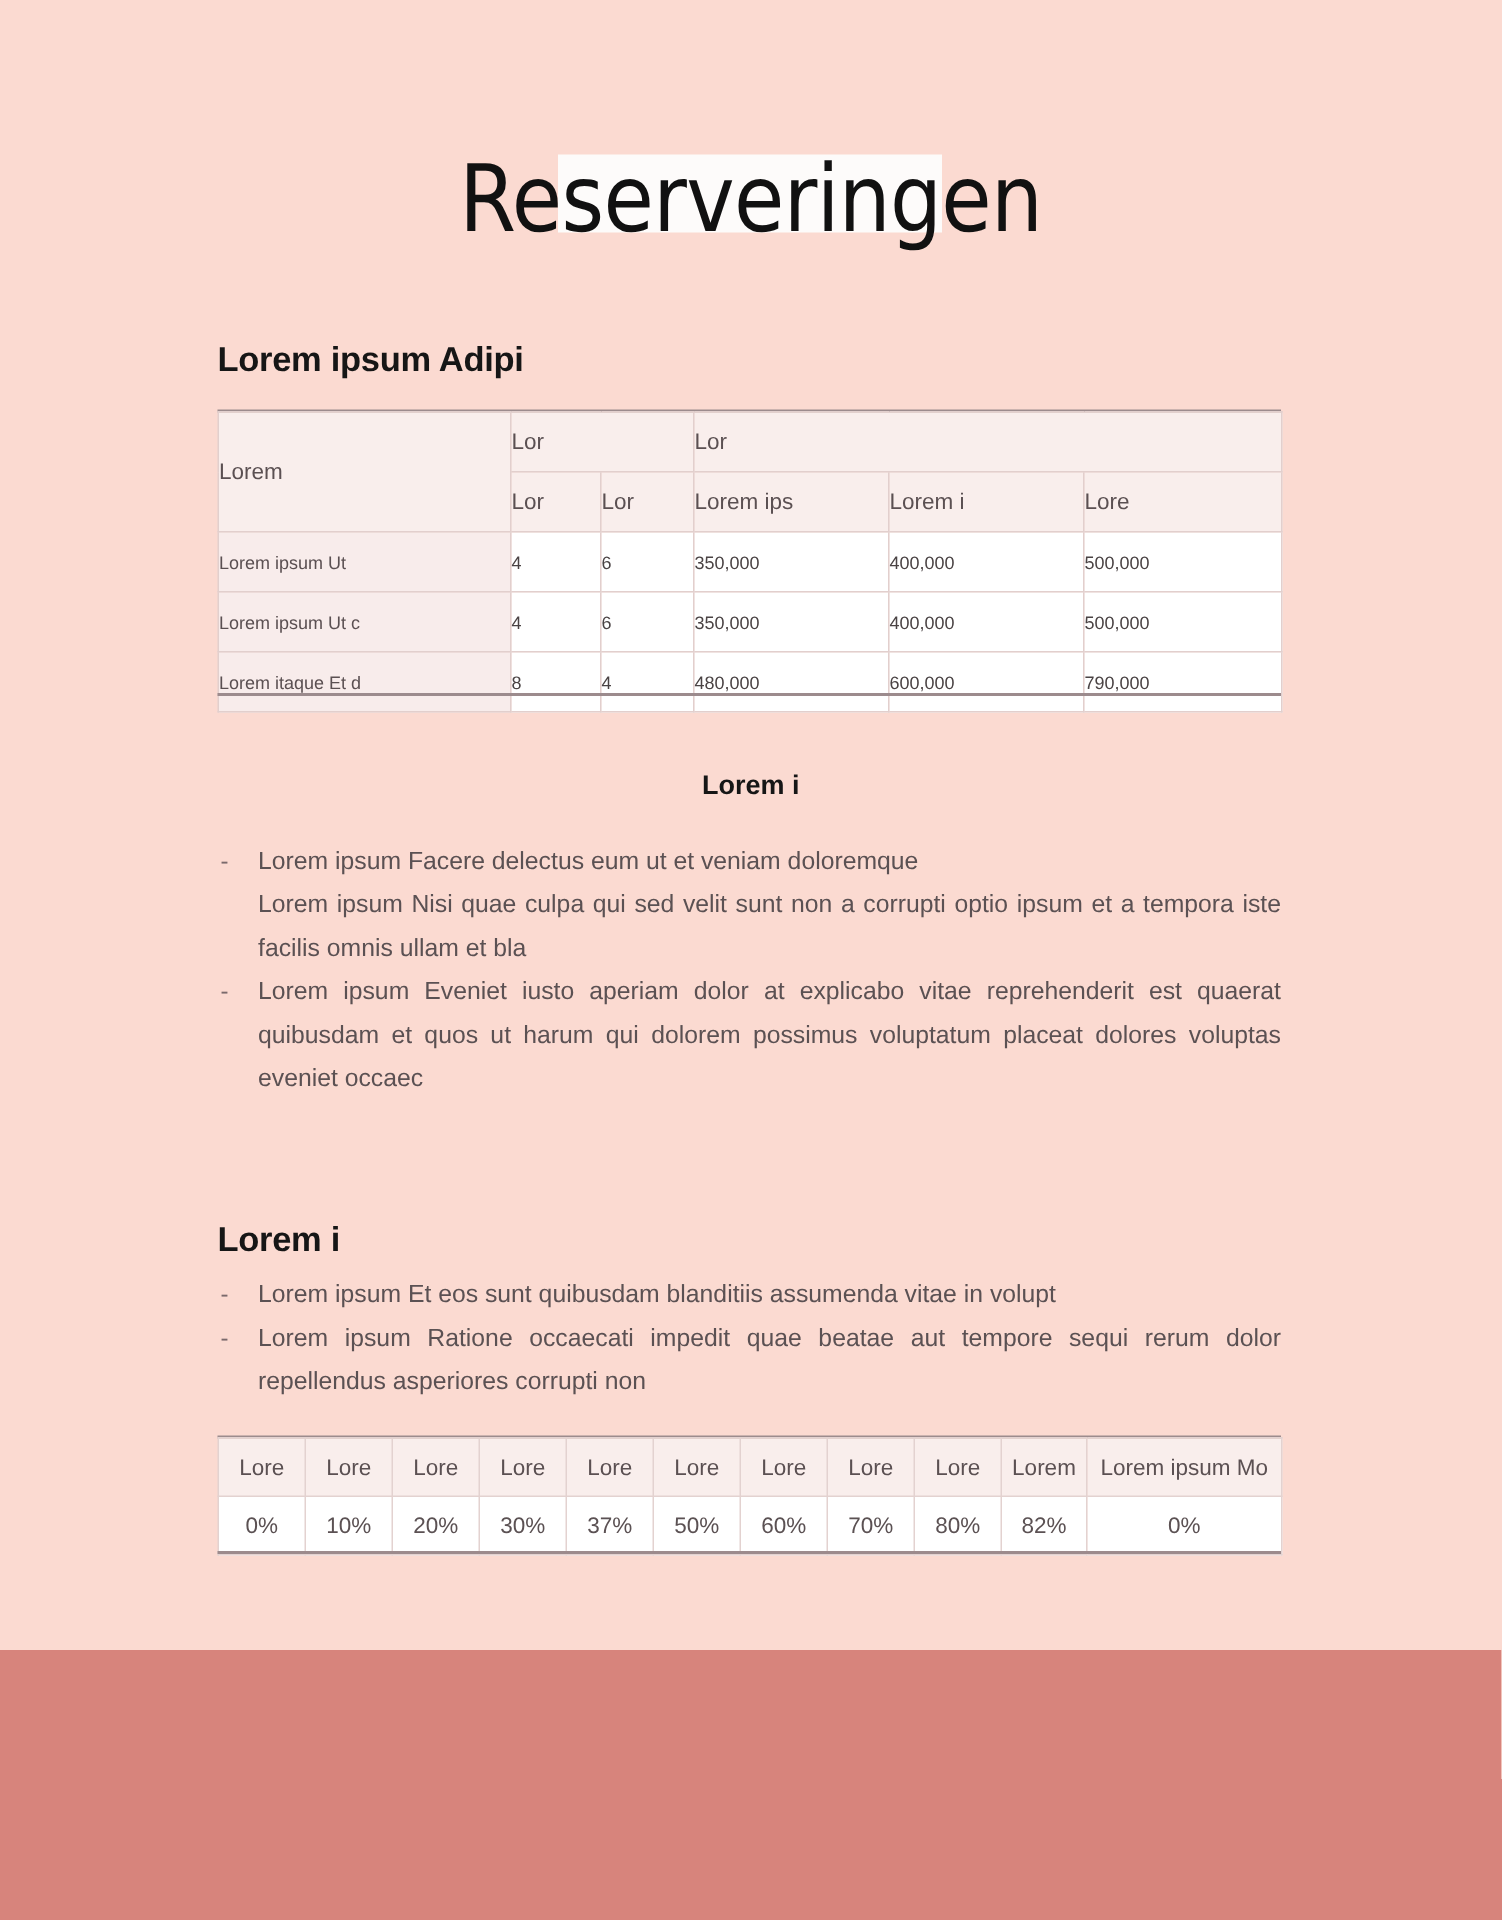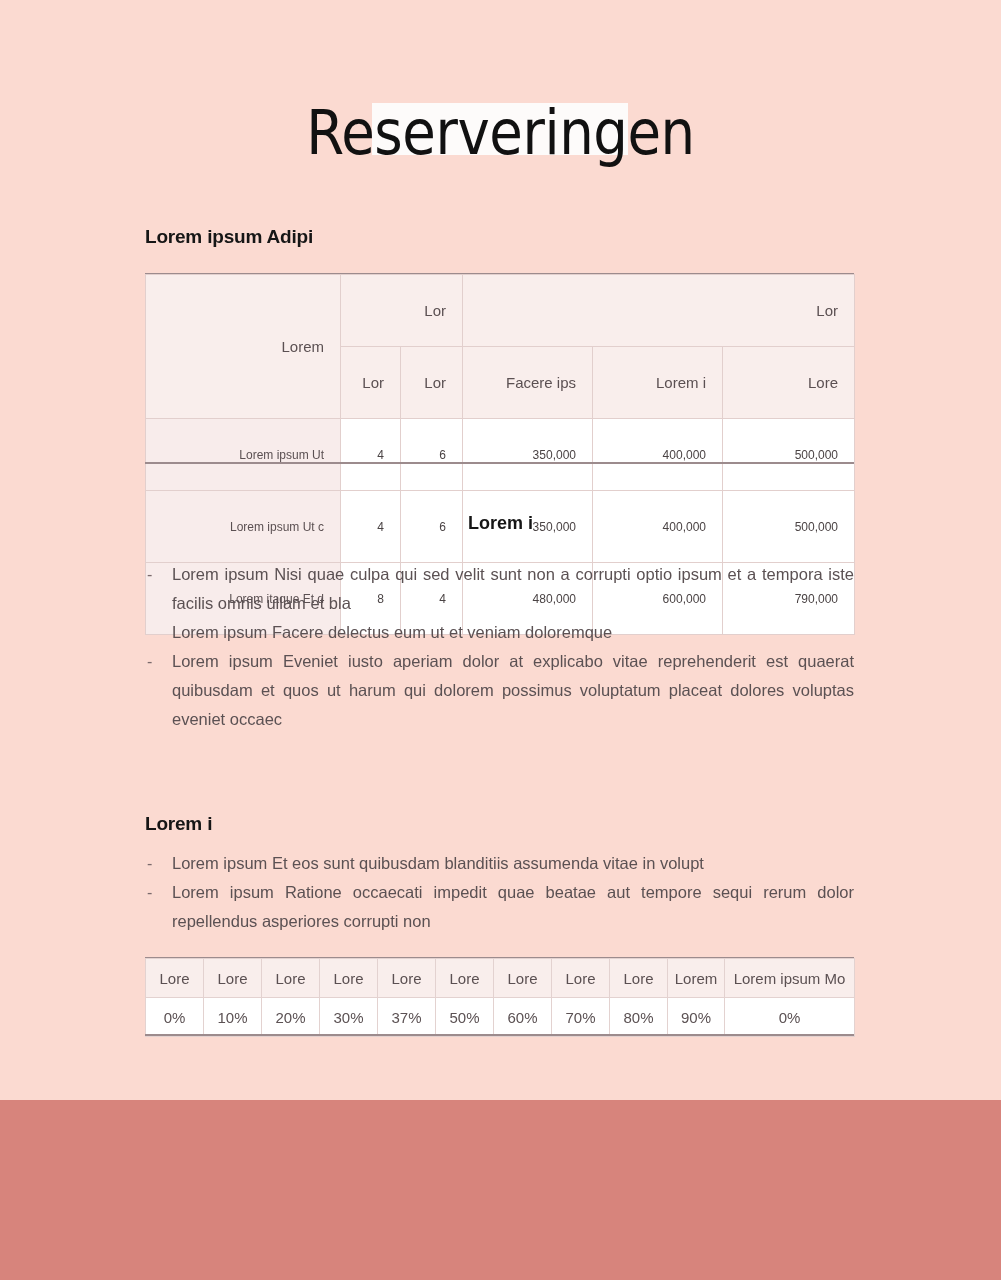--- a/index.html
+++ b/index.html
@@ -50,21 +50,21 @@
     letter-spacing: -0.5px;
     font-family: "DejaVu Sans", sans-serif;
     transform: scaleX(0.88);
     transform-origin: center center;
   }
 
   
   .h-left {
     position: absolute;
     left: 145px;
-    font-size: 19px;
+    font-size: 23px;
     font-weight: bold;
     color: #161616;
     letter-spacing: -0.2px;
   }
   .h-center {
     position: absolute;
     left: 0;
     width: 1001px;
     text-align: center;
     font-size: 18px;
@@ -79,22 +79,22 @@
     top: 274px;
     width: 709px;
     border-collapse: collapse;
     table-layout: fixed;
     font-size: 15px;
     color: #4a4344;
   }
   .main-table td, .main-table th {
     border: 1px solid #e2cfcd;
     font-weight: normal;
-    text-align: right;
-    padding: 16px;
+    text-align: left;
+    padding: 0;
     height: 39px;
     background: #ffffff;
   }
   .main-table thead th {
     background: #f9eeec;
     color: #5b5052;
     font-size: 15px;
   }
   .main-table thead th.stub {
     background: #f9eeec;
@@ -223,21 +223,21 @@
     </colgroup>
     <thead>
       <tr>
         <th class="stub" rowspan="2">Lorem</th>
         <th colspan="2">Lor</th>
         <th colspan="3">Lor</th>
       </tr>
       <tr>
         <th>Lor</th>
         <th>Lor</th>
-        <th>Facere ips</th>
+        <th>Lorem ips</th>
         <th>Lorem i</th>
         <th>Lore</th>
       </tr>
     </thead>
     <tbody>
       <tr>
         <td class="rowhead">Lorem ipsum Ut</td>
         <td>4</td>
         <td>6</td>
         <td>350,000</td>
@@ -262,22 +262,22 @@
       </tr>
     </tbody>
   </table>
   <div class="botline"></div>
 
   <div class="h-center" style="top:513px;">Lorem i</div>
 
   <div class="list" style="top:560px;">
     <div class="li">
       <span class="dash">-</span>
+      <span class="sub">Lorem ipsum Facere delectus eum ut et veniam doloremque</span>
       <span class="sub">Lorem ipsum Nisi quae culpa qui sed velit sunt non a corrupti optio ipsum et a tempora iste facilis omnis ullam et bla</span>
-      <span class="sub">Lorem ipsum Facere delectus eum ut et veniam doloremque</span>
     </div>
     <div class="li">
       <span class="dash">-</span>
       <span class="sub">Lorem ipsum Eveniet iusto aperiam dolor at explicabo vitae reprehenderit est quaerat quibusdam et quos ut harum qui dolorem possimus voluptatum placeat dolores voluptas eveniet occaec</span>
     </div>
   </div>
 
   <div class="h-left" style="top:813px;">Lorem i</div>
 
   <div class="list" style="top:849px;">
@@ -323,21 +323,21 @@
       <tr>
         <td>0%</td>
         <td>10%</td>
         <td>20%</td>
         <td>30%</td>
         <td>37%</td>
         <td>50%</td>
         <td>60%</td>
         <td>70%</td>
         <td>80%</td>
-        <td>90%</td>
+        <td>82%</td>
         <td>0%</td>
       </tr>
     </tbody>
   </table>
   <div class="pct-botline"></div>
 </div>
 
 <div class="footer">
   
 

